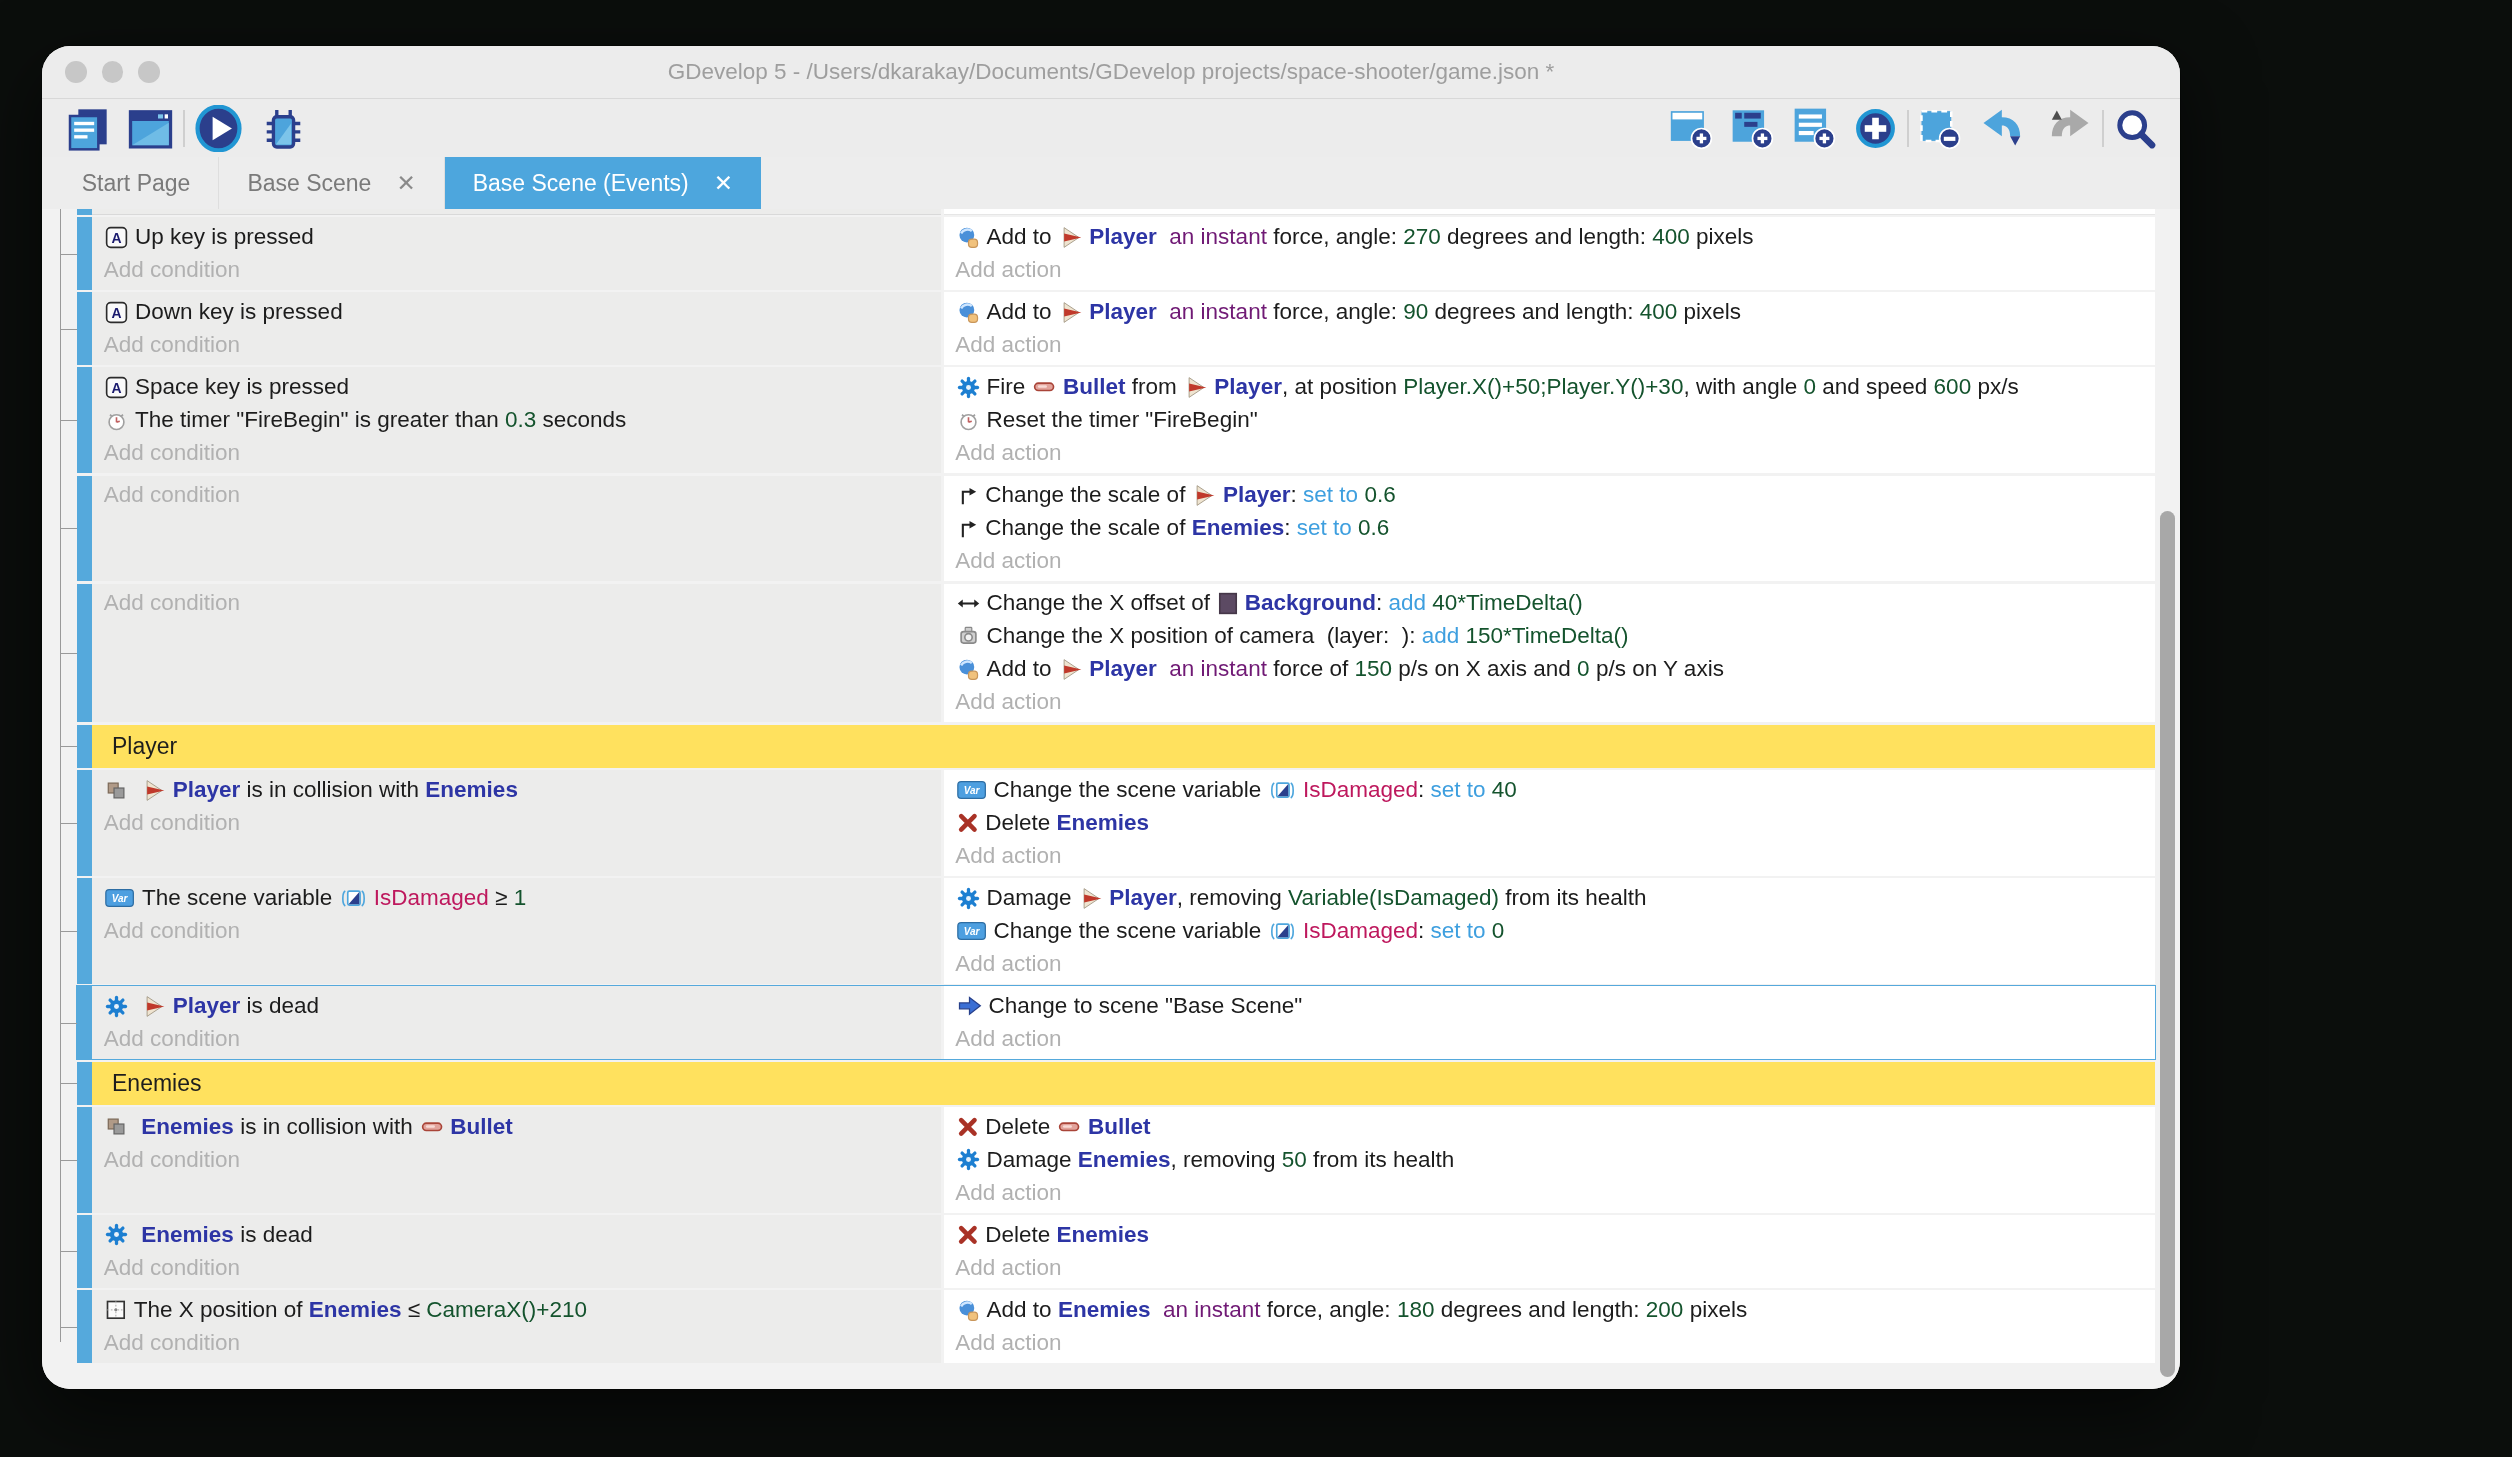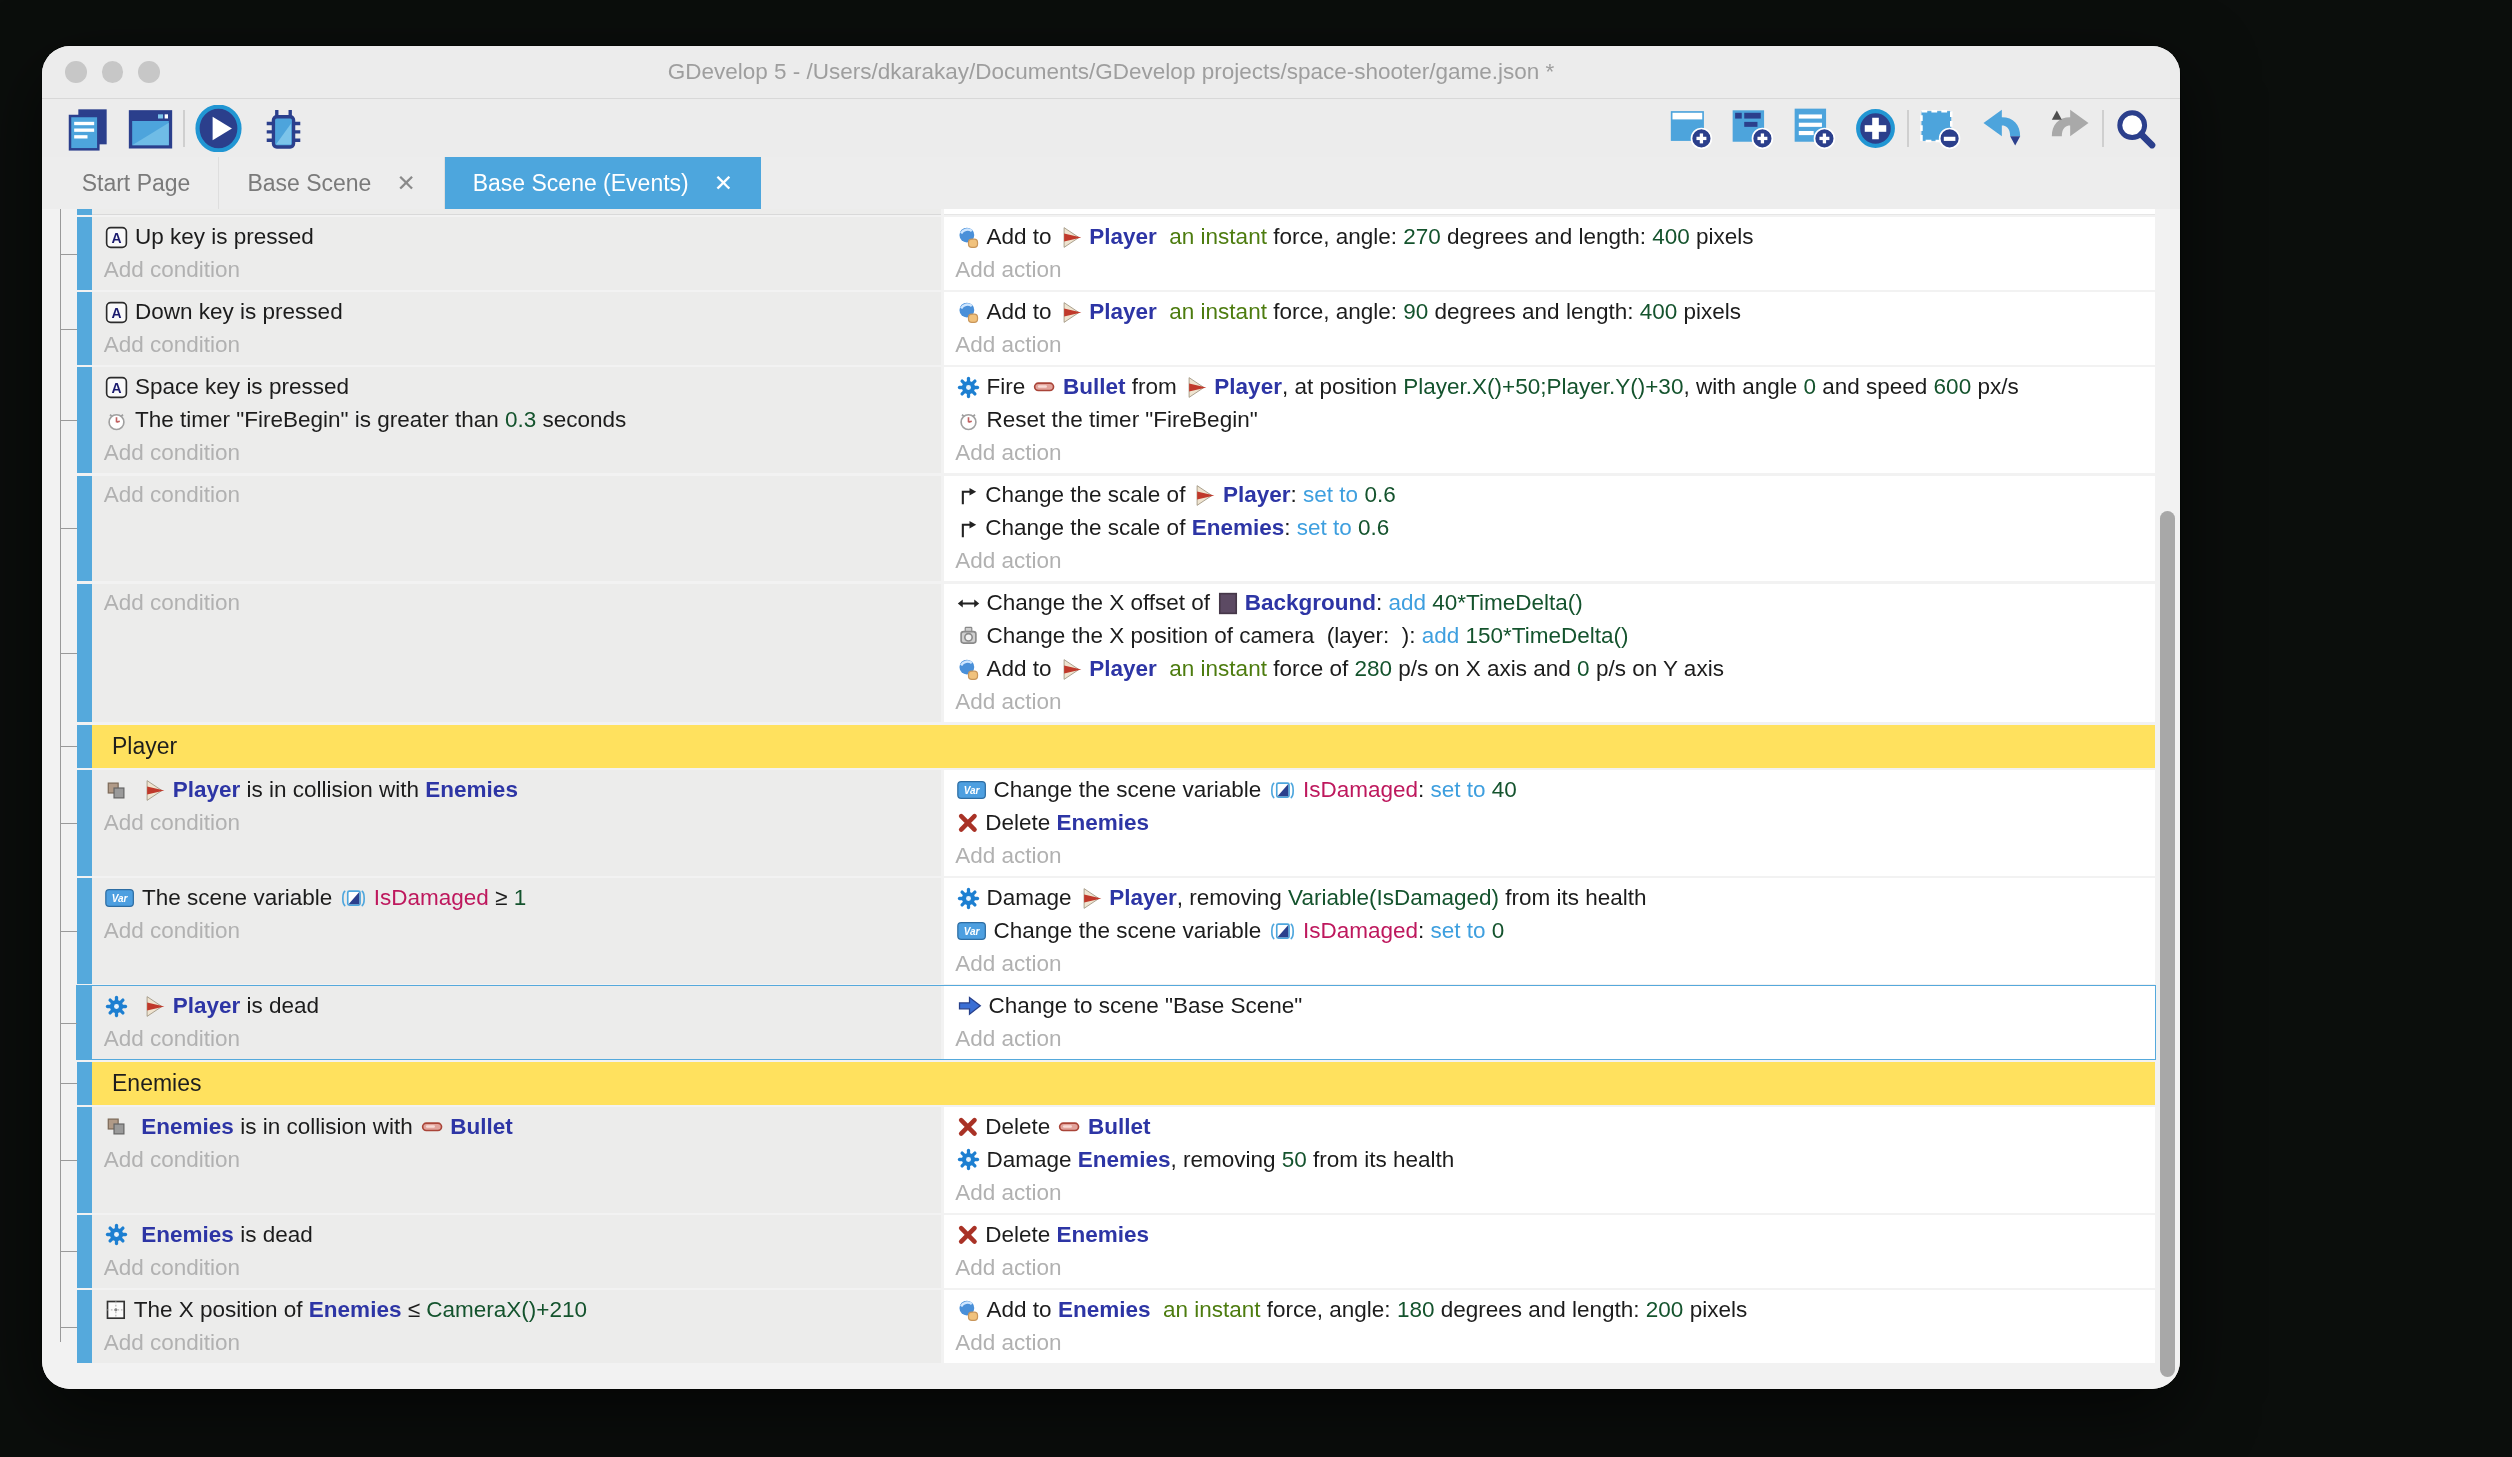--- a/index.html
+++ b/index.html
@@ -38,21 +38,21 @@
   .cond{width:849px;flex:none;background:#ececeb;margin-right:2.5px;padding:3.3px 11.7px;box-sizing:border-box;}
   .act{flex:1;background:#ffffff;padding:3.3px 11.7px;box-sizing:border-box;}
   .grouplabel{flex:1;background:#ffe15e;display:flex;align-items:center;min-height:43px;
     padding:0 20px;font-size:23px;color:#1d1d1d;}
   .event.selected{outline:1.7px solid #55a9dc;outline-offset:0;z-index:2;}
   .line{min-height:33px;display:flex;align-items:center;white-space:pre;font-size:22.5px;color:#1c1c1c;}
   .tok-o{color:#2d35a5;font-weight:bold;}
   .tok-n{color:#14532d;}
   .tok-p{color:#3e9fdf;}
   .tok-v{color:#be185d;}
-  .tok-g{color:#4d7c0f;}
+  .tok-g{color:#701a75;}
   .tok-ph{color:#b1b1b1;}
   .icn{display:inline-flex;align-items:center;margin:0 6.7px 0 1.7px;}
   .icn svg{display:block;}
   .sheet-footer{display:flex;justify-content:space-between;align-items:center;height:42px;
     margin-top:10px;position:relative;font-size:22.5px;color:#b1b1b1;padding:0 8.3px 0 20px;}
   .scrollthumb{position:absolute;right:5px;top:302px;width:15px;height:866px;
     background:#a8a8a8;border-radius:7.5px;}
 </style>
 </head>
 <body>
@@ -331,21 +331,21 @@
                   <rect x="5" y="8" width="18" height="14" rx="3" fill="#cfcfcf" stroke="#8a8a8a" stroke-width="2"></rect>
                   <circle cx="14" cy="15" r="4.5" fill="#f2f2f2" stroke="#8a8a8a" stroke-width="2"></circle>
                 </svg></span><span class="">Change the X position of camera  (layer:  ): </span><span class="tok-p">add </span><span class="tok-n">150*TimeDelta()</span></div>
             <div class="line"><span class="icn"><svg width="23" height="23" viewBox="0 0 28 28">
                   <circle cx="12" cy="11" r="9" fill="#4a90d9"></circle>
                   <path d="M5 9 a9 9 0 0 1 13 -3" stroke="#cfe6ff" stroke-width="3" fill="none"></path>
                   <rect x="14" y="16" width="11" height="10" rx="4" fill="#f1c27d" stroke="#c9965a" stroke-width="1.5"></rect>
                 </svg></span><span class="">Add to </span><span class="icn"><svg width="23" height="23" viewBox="0 0 28 28">
                   <polygon points="5,2 23,14 5,26" fill="#efe4d0" stroke="#9a8f7a" stroke-width="1"></polygon>
                   <polygon points="5,9 26,14 5,19" fill="#c0392b"></polygon>
-                </svg></span><span class="tok-o">Player</span><span class="">  </span><span class="tok-g">an instant</span><span class=""> force of </span><span class="tok-n">280</span><span class=""> p/s on X axis and </span><span class="tok-n">0</span><span class=""> p/s on Y axis</span></div>
+                </svg></span><span class="tok-o">Player</span><span class="">  </span><span class="tok-g">an instant</span><span class=""> force of </span><span class="tok-n">150</span><span class=""> p/s on X axis and </span><span class="tok-n">0</span><span class=""> p/s on Y axis</span></div>
             <div class="line"><span class="tok-ph">Add action</span></div>
           </div>
         </div>
         <div class="group">
           <div class="bar"></div>
           <div class="grouplabel">Player</div>
         </div>
         <div class="event">
           <div class="bar"></div>
           <div class="cond">

